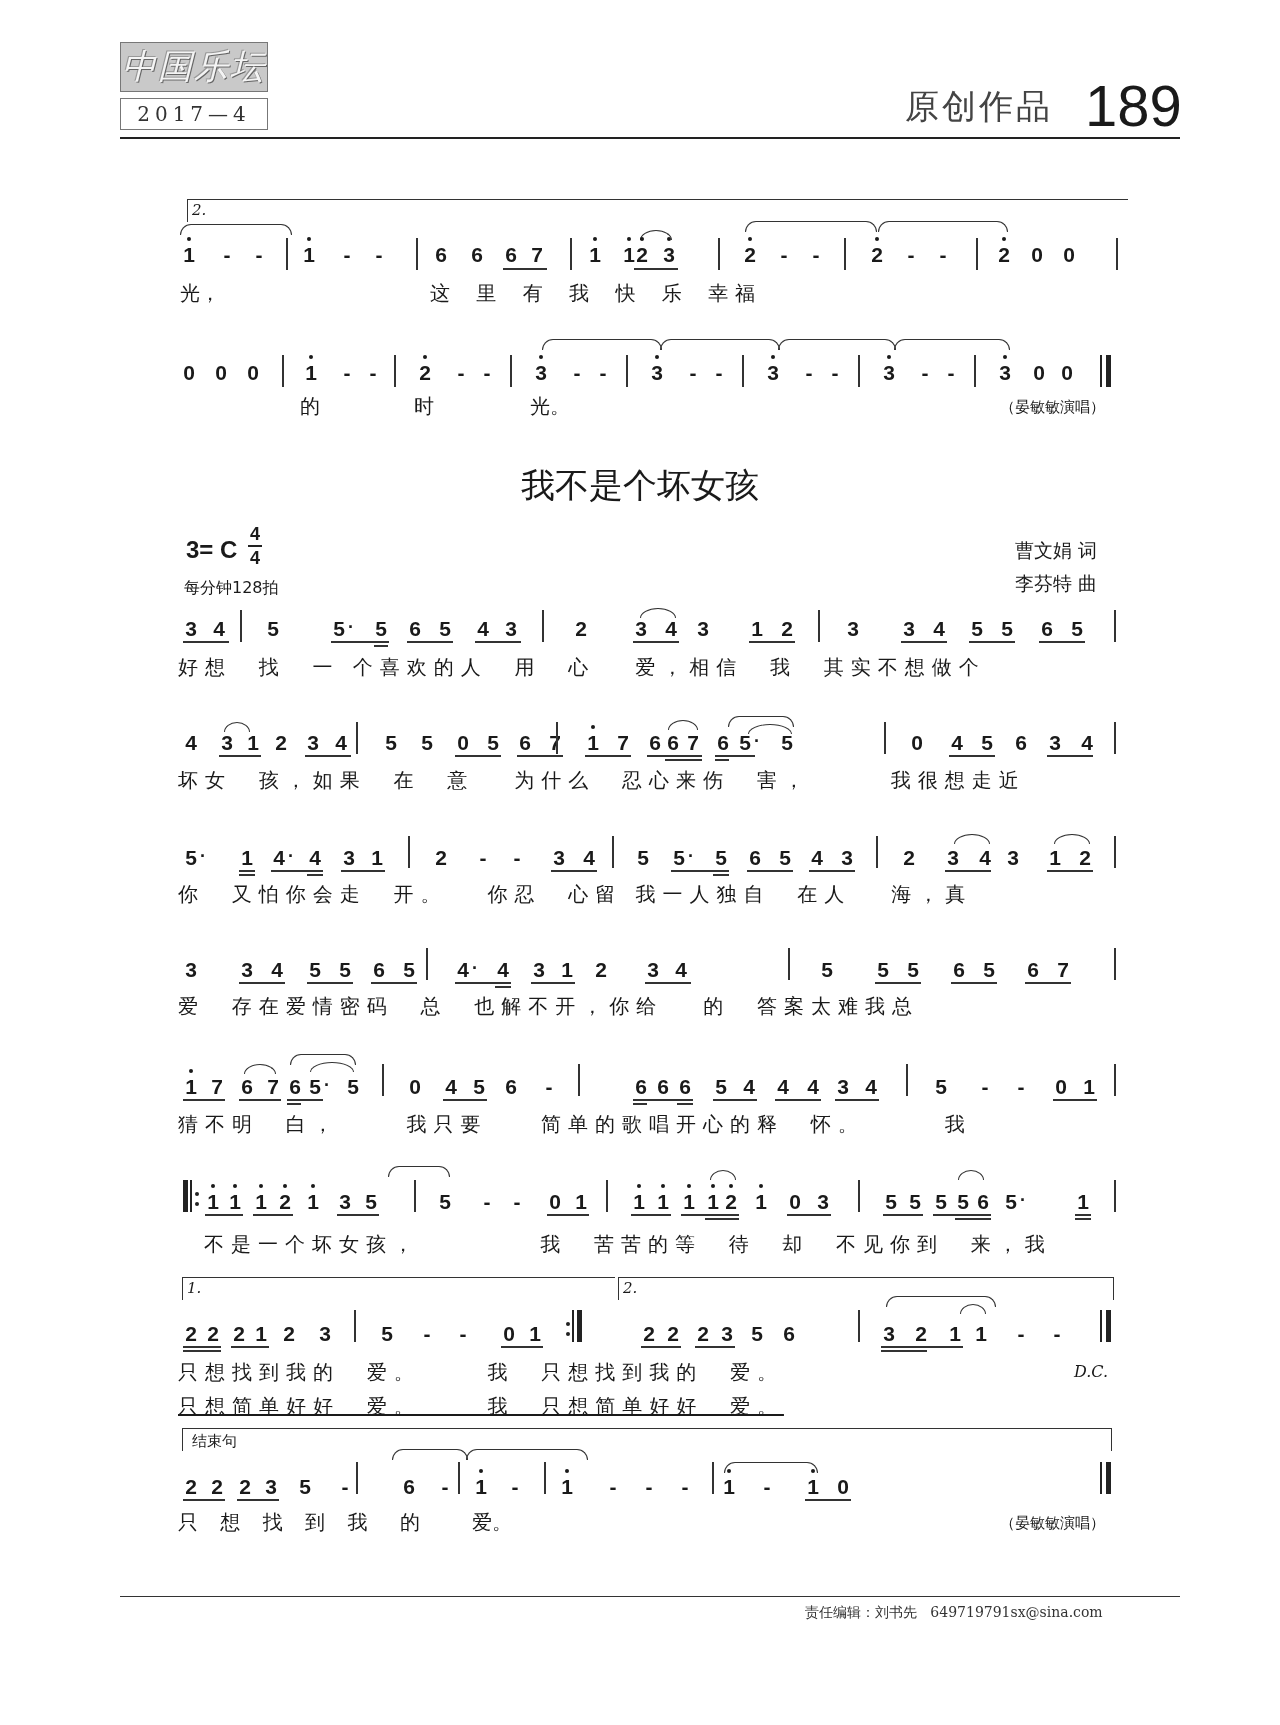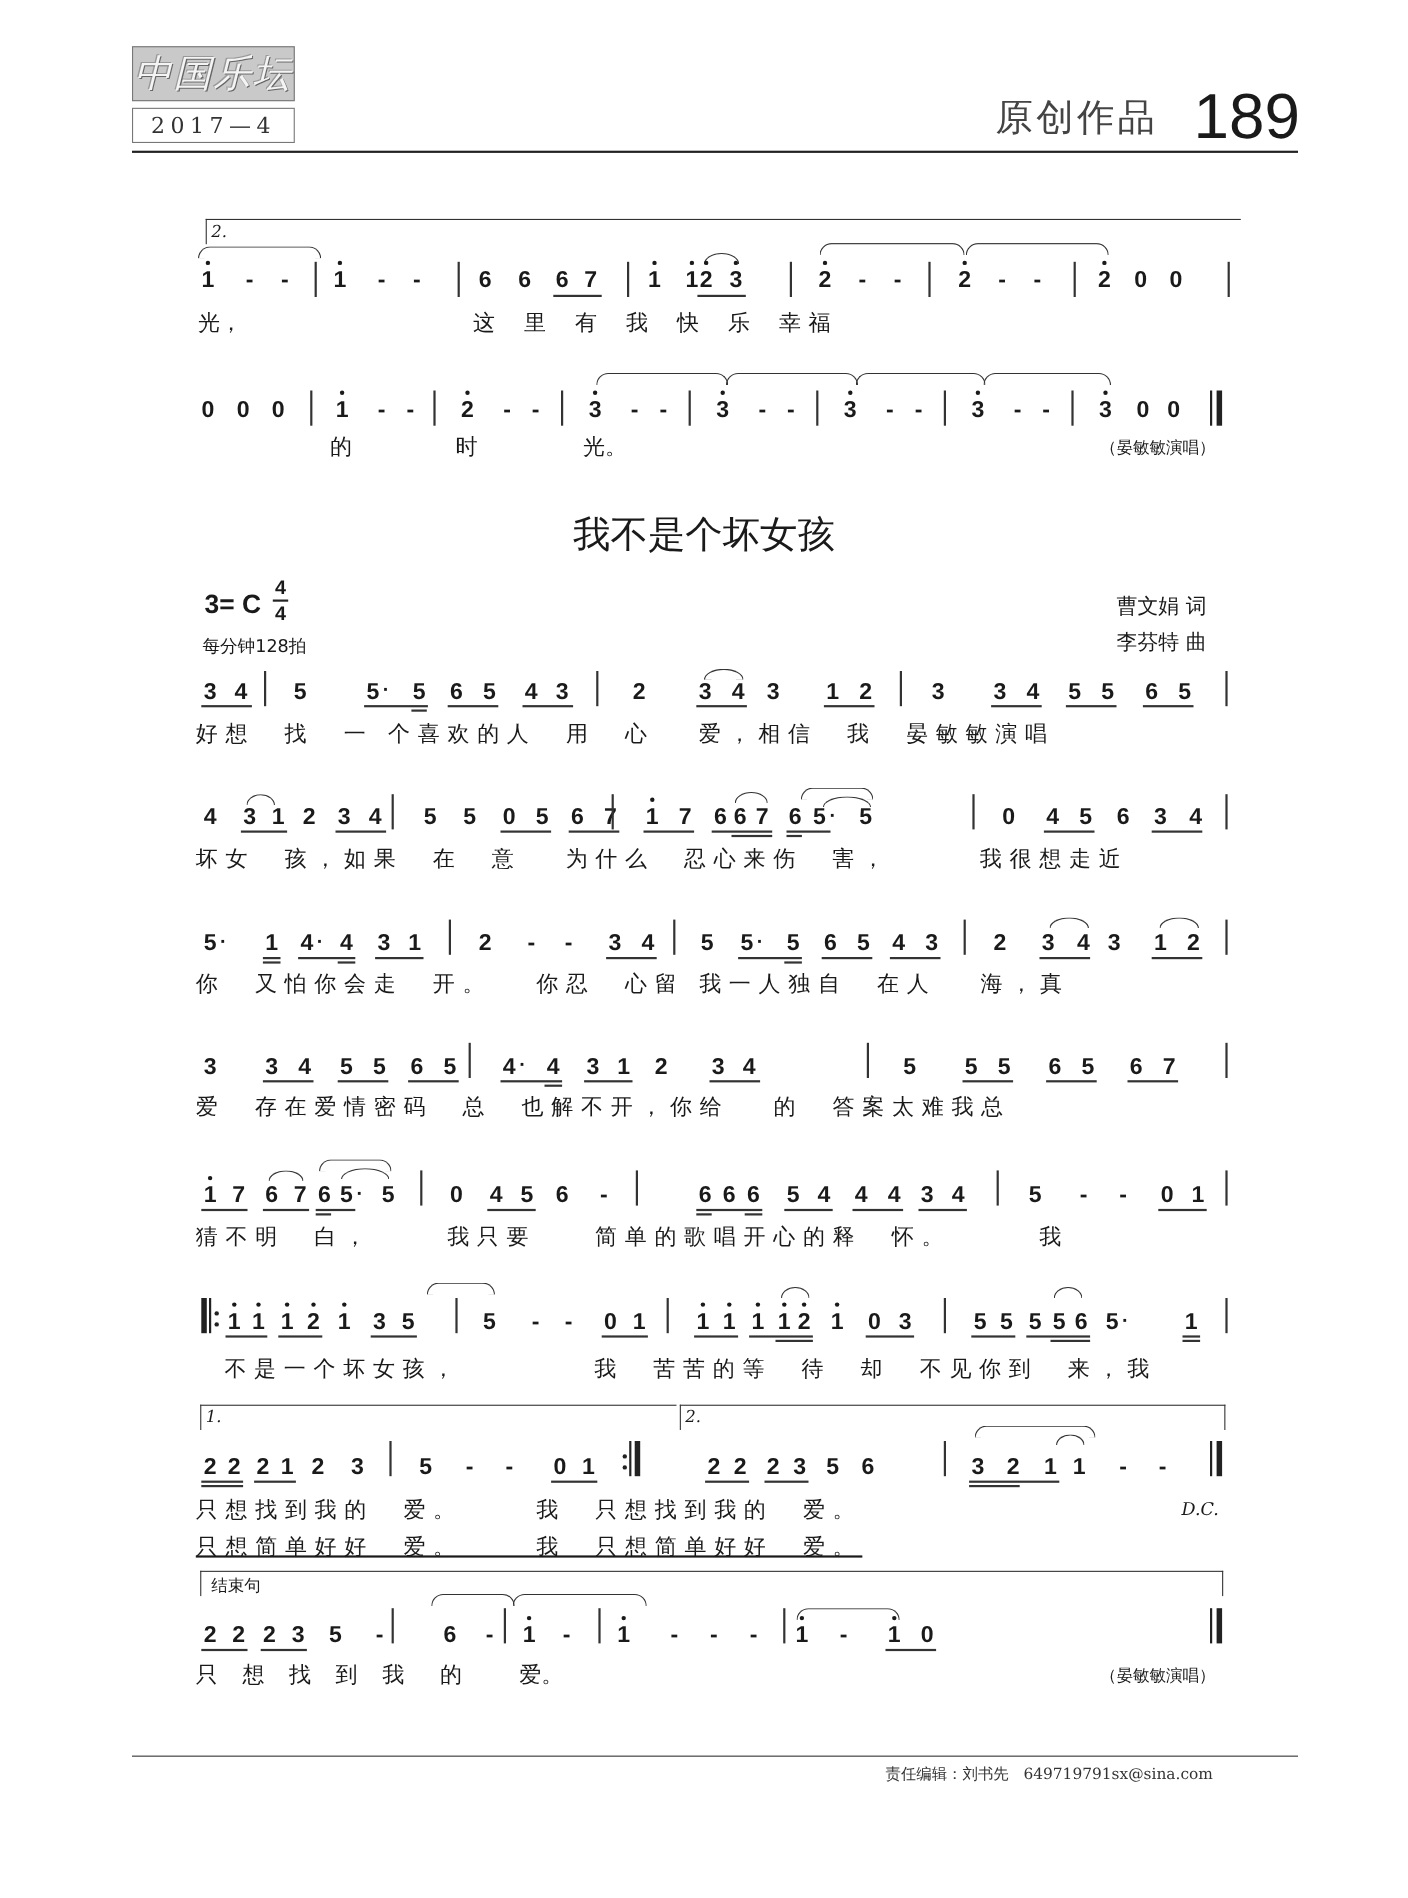--- a/index.html
+++ b/index.html
@@ -180,21 +180,21 @@
   <div class="note" style="left:900px; top:617px;">3</div>
     <div class="note" style="left:930px; top:617px;">4</div>
   <div class="ul" style="left:901px; top:641px; width:46px;"></div>
   <div class="note" style="left:968px; top:617px;">5</div>
     <div class="note" style="left:998px; top:617px;">5</div>
   <div class="ul" style="left:969px; top:641px; width:46px;"></div>
   <div class="note" style="left:1038px; top:617px;">6</div>
     <div class="note" style="left:1068px; top:617px;">5</div>
   <div class="ul" style="left:1039px; top:641px; width:46px;"></div>
   <div class="bar" style="left:1114px; top:610px;"></div>
-  <div class="lyric" style="left:178px; top:655px; white-space:pre; letter-spacing:7px;">好想  找  一 个喜欢的人  用  心   爱，相信  我  晏敏敏演唱</div>
+  <div class="lyric" style="left:178px; top:655px; white-space:pre; letter-spacing:7px;">好想  找  一 个喜欢的人  用  心   爱，相信  我  其实不想做个</div>
 </div>
 
 <div>
   <div class="note" style="left:182px; top:731px;">4</div>
   <div class="tie" style="left:224px; top:722px; width:24px;"></div>
   <div class="note" style="left:218px; top:731px;">3</div>
     <div class="note" style="left:244px; top:731px;">1</div>
   <div class="ul" style="left:219px; top:755px; width:42px;"></div>
   <div class="note" style="left:272px; top:731px;">2</div>
   <div class="note" style="left:304px; top:731px;">3</div>

